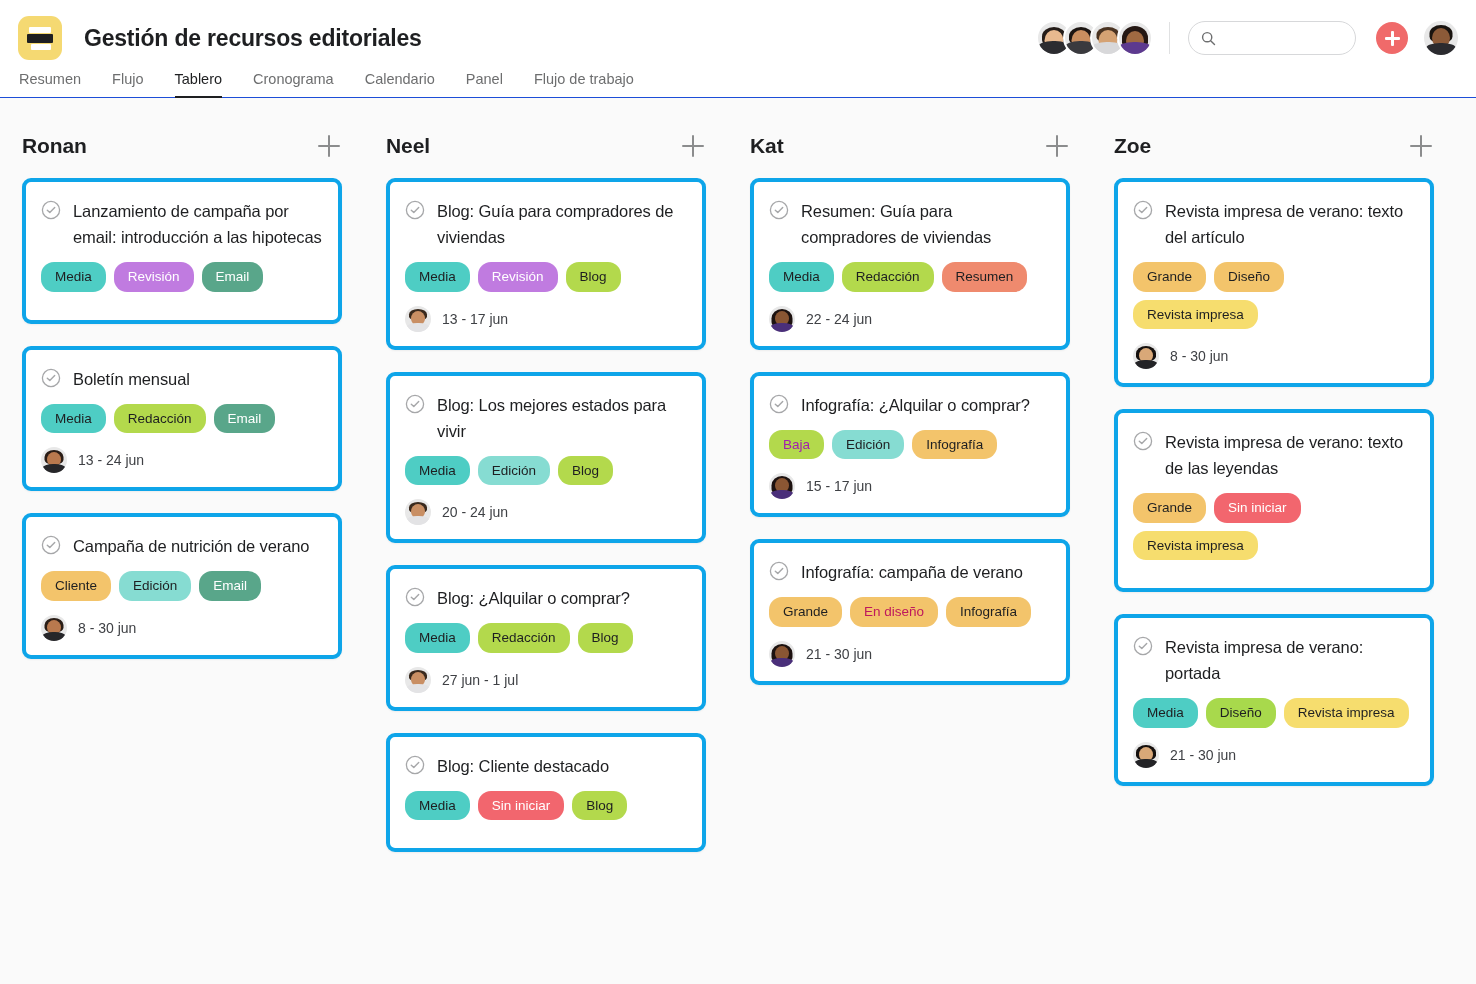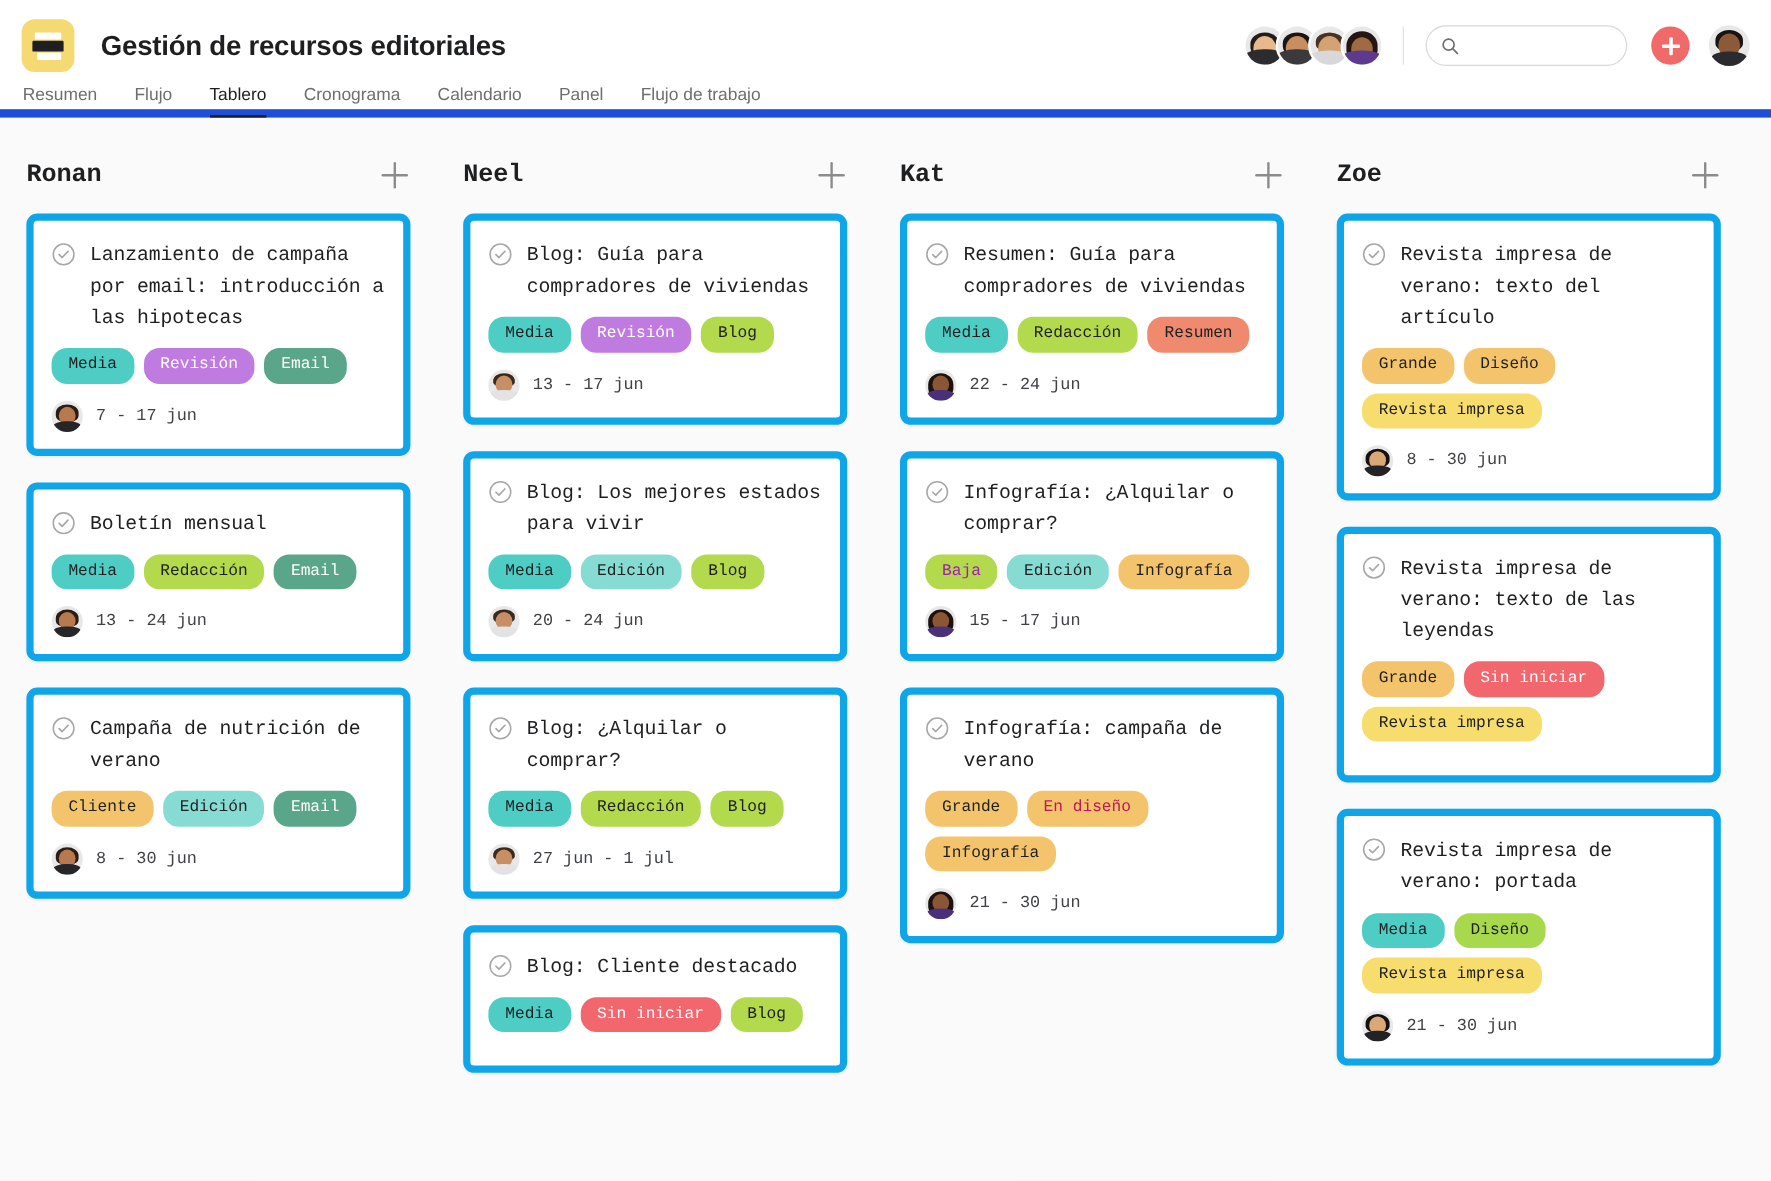--- a/index.html
+++ b/index.html
@@ -9,21 +9,21 @@
     background: #ffffff;
     font-family: "Liberation Sans", "DejaVu Sans", sans-serif;
     -webkit-font-smoothing: antialiased;
     overflow: hidden;
   }
 
   
   .header {
     height: 98px;
     background: #ffffff;
-    border-bottom: 7px solid #1d4ed8;
+    border-bottom: 1px solid #1d4ed8;
     position: relative;
   }
   .header-top {
     display: flex;
     align-items: center;
     padding: 14px 18px 0 18px;
     height: 62px;
   }
   .logo {
     width: 44px; height: 44px;
@@ -171,21 +171,20 @@
     background: #fafafa;
     height: 886px;
     display: flex;
     padding: 0 0 0 0;
     overflow: hidden;
   }
   .column {
     width: 364px;
     flex: 0 0 364px;
     padding: 26px 22px 0 22px;
-    font-family: Liberation Mono, monospace;
   }
   .col-head {
     display: flex;
     align-items: center;
     height: 44px;
     margin-bottom: 10px;
   }
   .col-title {
     font-size: 21px;
     font-weight: 700;
@@ -200,21 +199,21 @@
     opacity: .78;
   }
   .col-add:before, .col-add:after {
     content: ""; position: absolute; background: #6d6e6f; border-radius: 1px;
   }
   .col-add:before { left: 2px; top: 11.5px; width: 22px; height: 2.6px; }
   .col-add:after  { top: 2px; left: 11.5px; height: 22px; width: 2.6px; }
 
   .card {
     background: #ffffff;
-    border: 6px solid #0ea5e9;
+    border: 4px solid #0ea5e9;
     border-radius: 9px;
     box-shadow: 0 1px 2px rgba(0,0,0,0.055);
     padding: 16px 15px 14px 15px;
     margin-bottom: 22px;
   }
   .card-head {
     display: flex;
     align-items: flex-start;
     gap: 12px;
     margin-bottom: 12px;
@@ -339,28 +338,20 @@
             <circle cx="10" cy="10" r="8.6" fill="none" stroke="#a6a7a9" stroke-width="1.3"></circle>
             <path d="M6.3 10.2 L8.8 12.6 L13.7 7.5" fill="none" stroke="#a6a7a9" stroke-width="1.4" stroke-linecap="round" stroke-linejoin="round"></path>
           </svg>
           <div class="card-title">Lanzamiento de campaña por email: introducción a las hipotecas</div>
         </div>
         <div class="tags">
           <span class="tag" style="background:#4ecdc4;color:#1e1f21;">Media</span>
           <span class="tag" style="background:#c07be0;color:#ffffff;">Revisión</span>
           <span class="tag" style="background:#59a68a;color:#ffffff;">Email</span>
         </div>
-        <div class="card-foot">
-          <span class="av sz26">
-            <span class="hair" style="width:19px;height:14px;top:3px;background:#2a1d16;"></span>
-            <span class="head" style="width:14px;height:15px;top:5px;background:#b9794e;"></span>
-            <span class="body" style="width:23px;height:9px;background:#262629;"></span>
-          </span>
-          <span class="date">7 - 17 jun</span>
-        </div>
       </div>
       <div class="card">
         <div class="card-head">
           <svg class="check-icon" viewBox="0 0 20 20">
             <circle cx="10" cy="10" r="8.6" fill="none" stroke="#a6a7a9" stroke-width="1.3"></circle>
             <path d="M6.3 10.2 L8.8 12.6 L13.7 7.5" fill="none" stroke="#a6a7a9" stroke-width="1.4" stroke-linecap="round" stroke-linejoin="round"></path>
           </svg>
           <div class="card-title">Boletín mensual</div>
         </div>
         <div class="tags">

